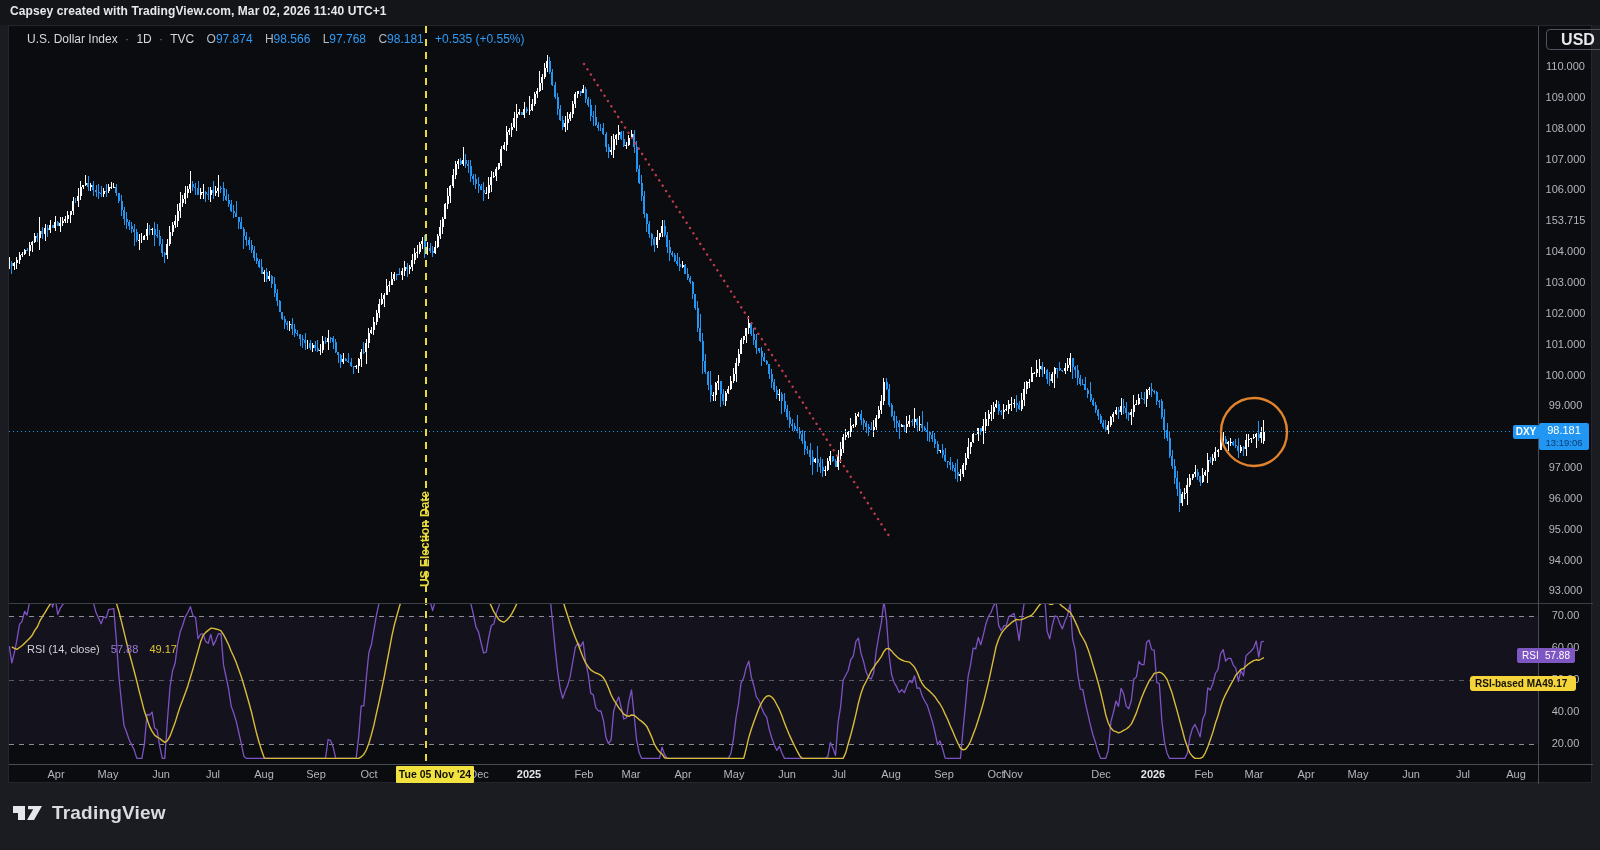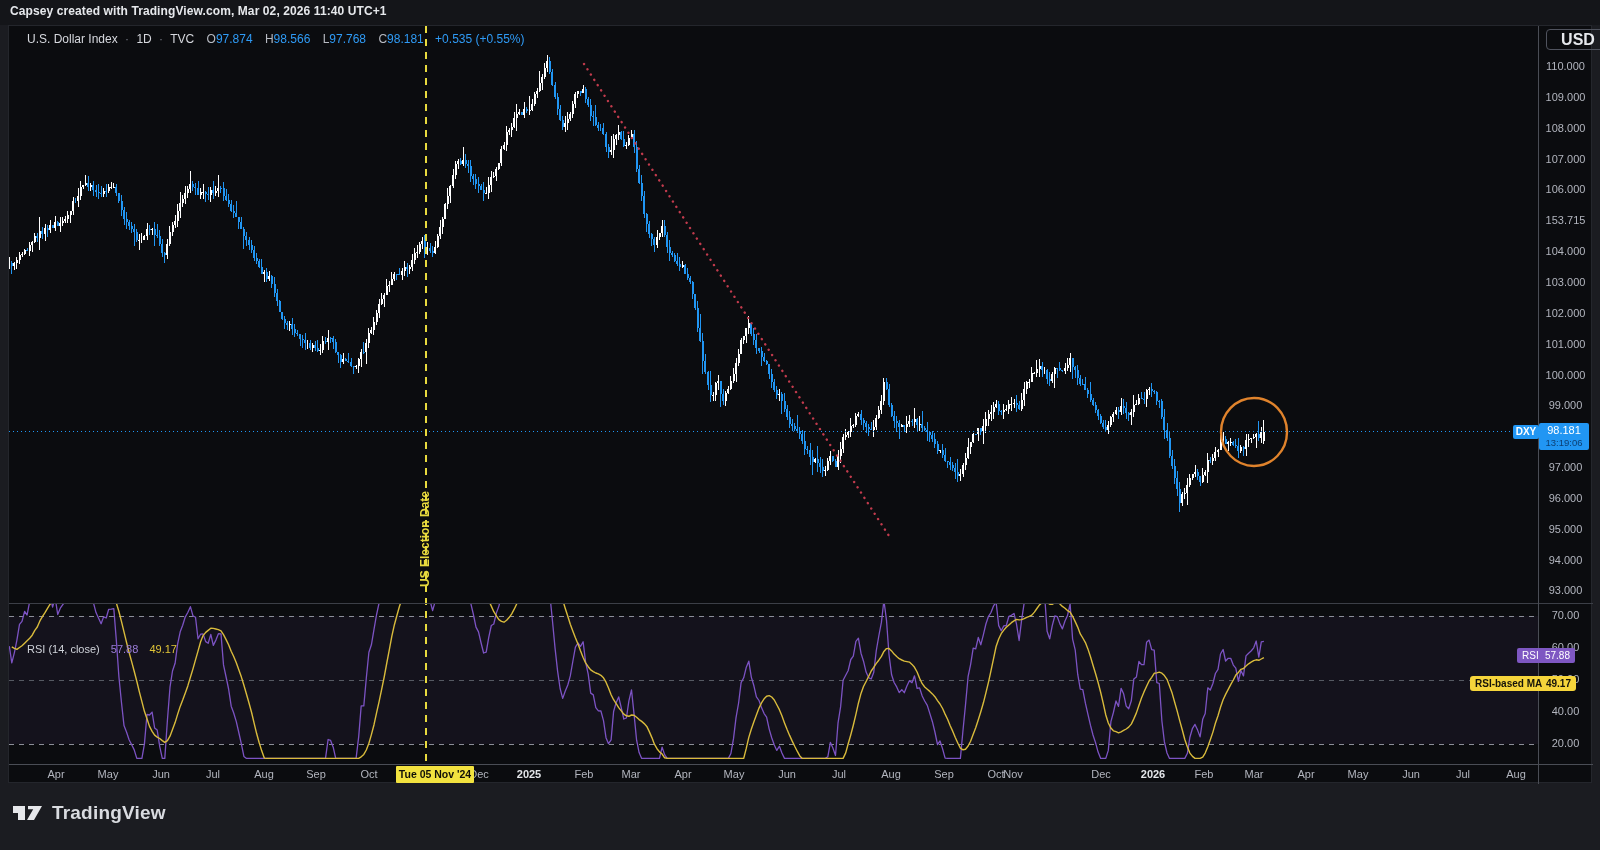--- a/index.html
+++ b/index.html
@@ -30,21 +30,21 @@
                line-height:14px; border-radius:2px; }
   .price-box { position:absolute; left:1530px; top:397px; width:50px; height:27px; z-index:5;
                background:#2196f3; border-radius:2px; text-align:center; }
   .price-box .pb-price { font-size:11px; color:#fff; line-height:14px; }
   .price-box .pb-count { font-size:9.5px; color:#0c3f73; line-height:11px; }
   .rsi-pill { position:absolute; left:1508px; top:622px; width:58px; height:15px; z-index:5;
               background:#7e57c2; border-radius:2px; color:#fff; font-size:10px; line-height:15px;
               display:flex; justify-content:space-between; padding:0 5px; }
   .ma-pill { position:absolute; left:1461px; top:650px; width:106px; height:15px; z-index:5;
              background:#f6d53b; border-radius:3px; color:#15130a; font-size:10px; font-weight:600;
-             line-height:15px; display:flex; justify-content:space-between; padding:0 5px; }
+             line-height:15px; display:flex; justify-content:flex-start; padding:0 5px; }
   .date-label { position:absolute; left:387px; top:740px; width:78px; height:17px; z-index:6;
                 background:#f2e23f; color:#111008; font-size:10.5px; font-weight:700;
                 text-align:center; line-height:17px; border-radius:1px; }
   .election-label { position:absolute; left:423px; top:547px; height:14px; line-height:14px; z-index:4;
                     color:#e8da3e; font-size:12px; font-weight:600; white-space:nowrap;
                     transform-origin:0 100%; transform:rotate(-90deg); }
   #footer { position:absolute; left:0; top:783px; width:1600px; height:59px; background:#1b1c21; }
   #footer .brand-wrap { position:absolute; left:12px; top:18px; display:flex; align-items:center; }
   #footer .brand-text { color:#d9dbe0; font-size:19px; font-weight:700; margin-left:8px; letter-spacing:.2px; }
 </style>

